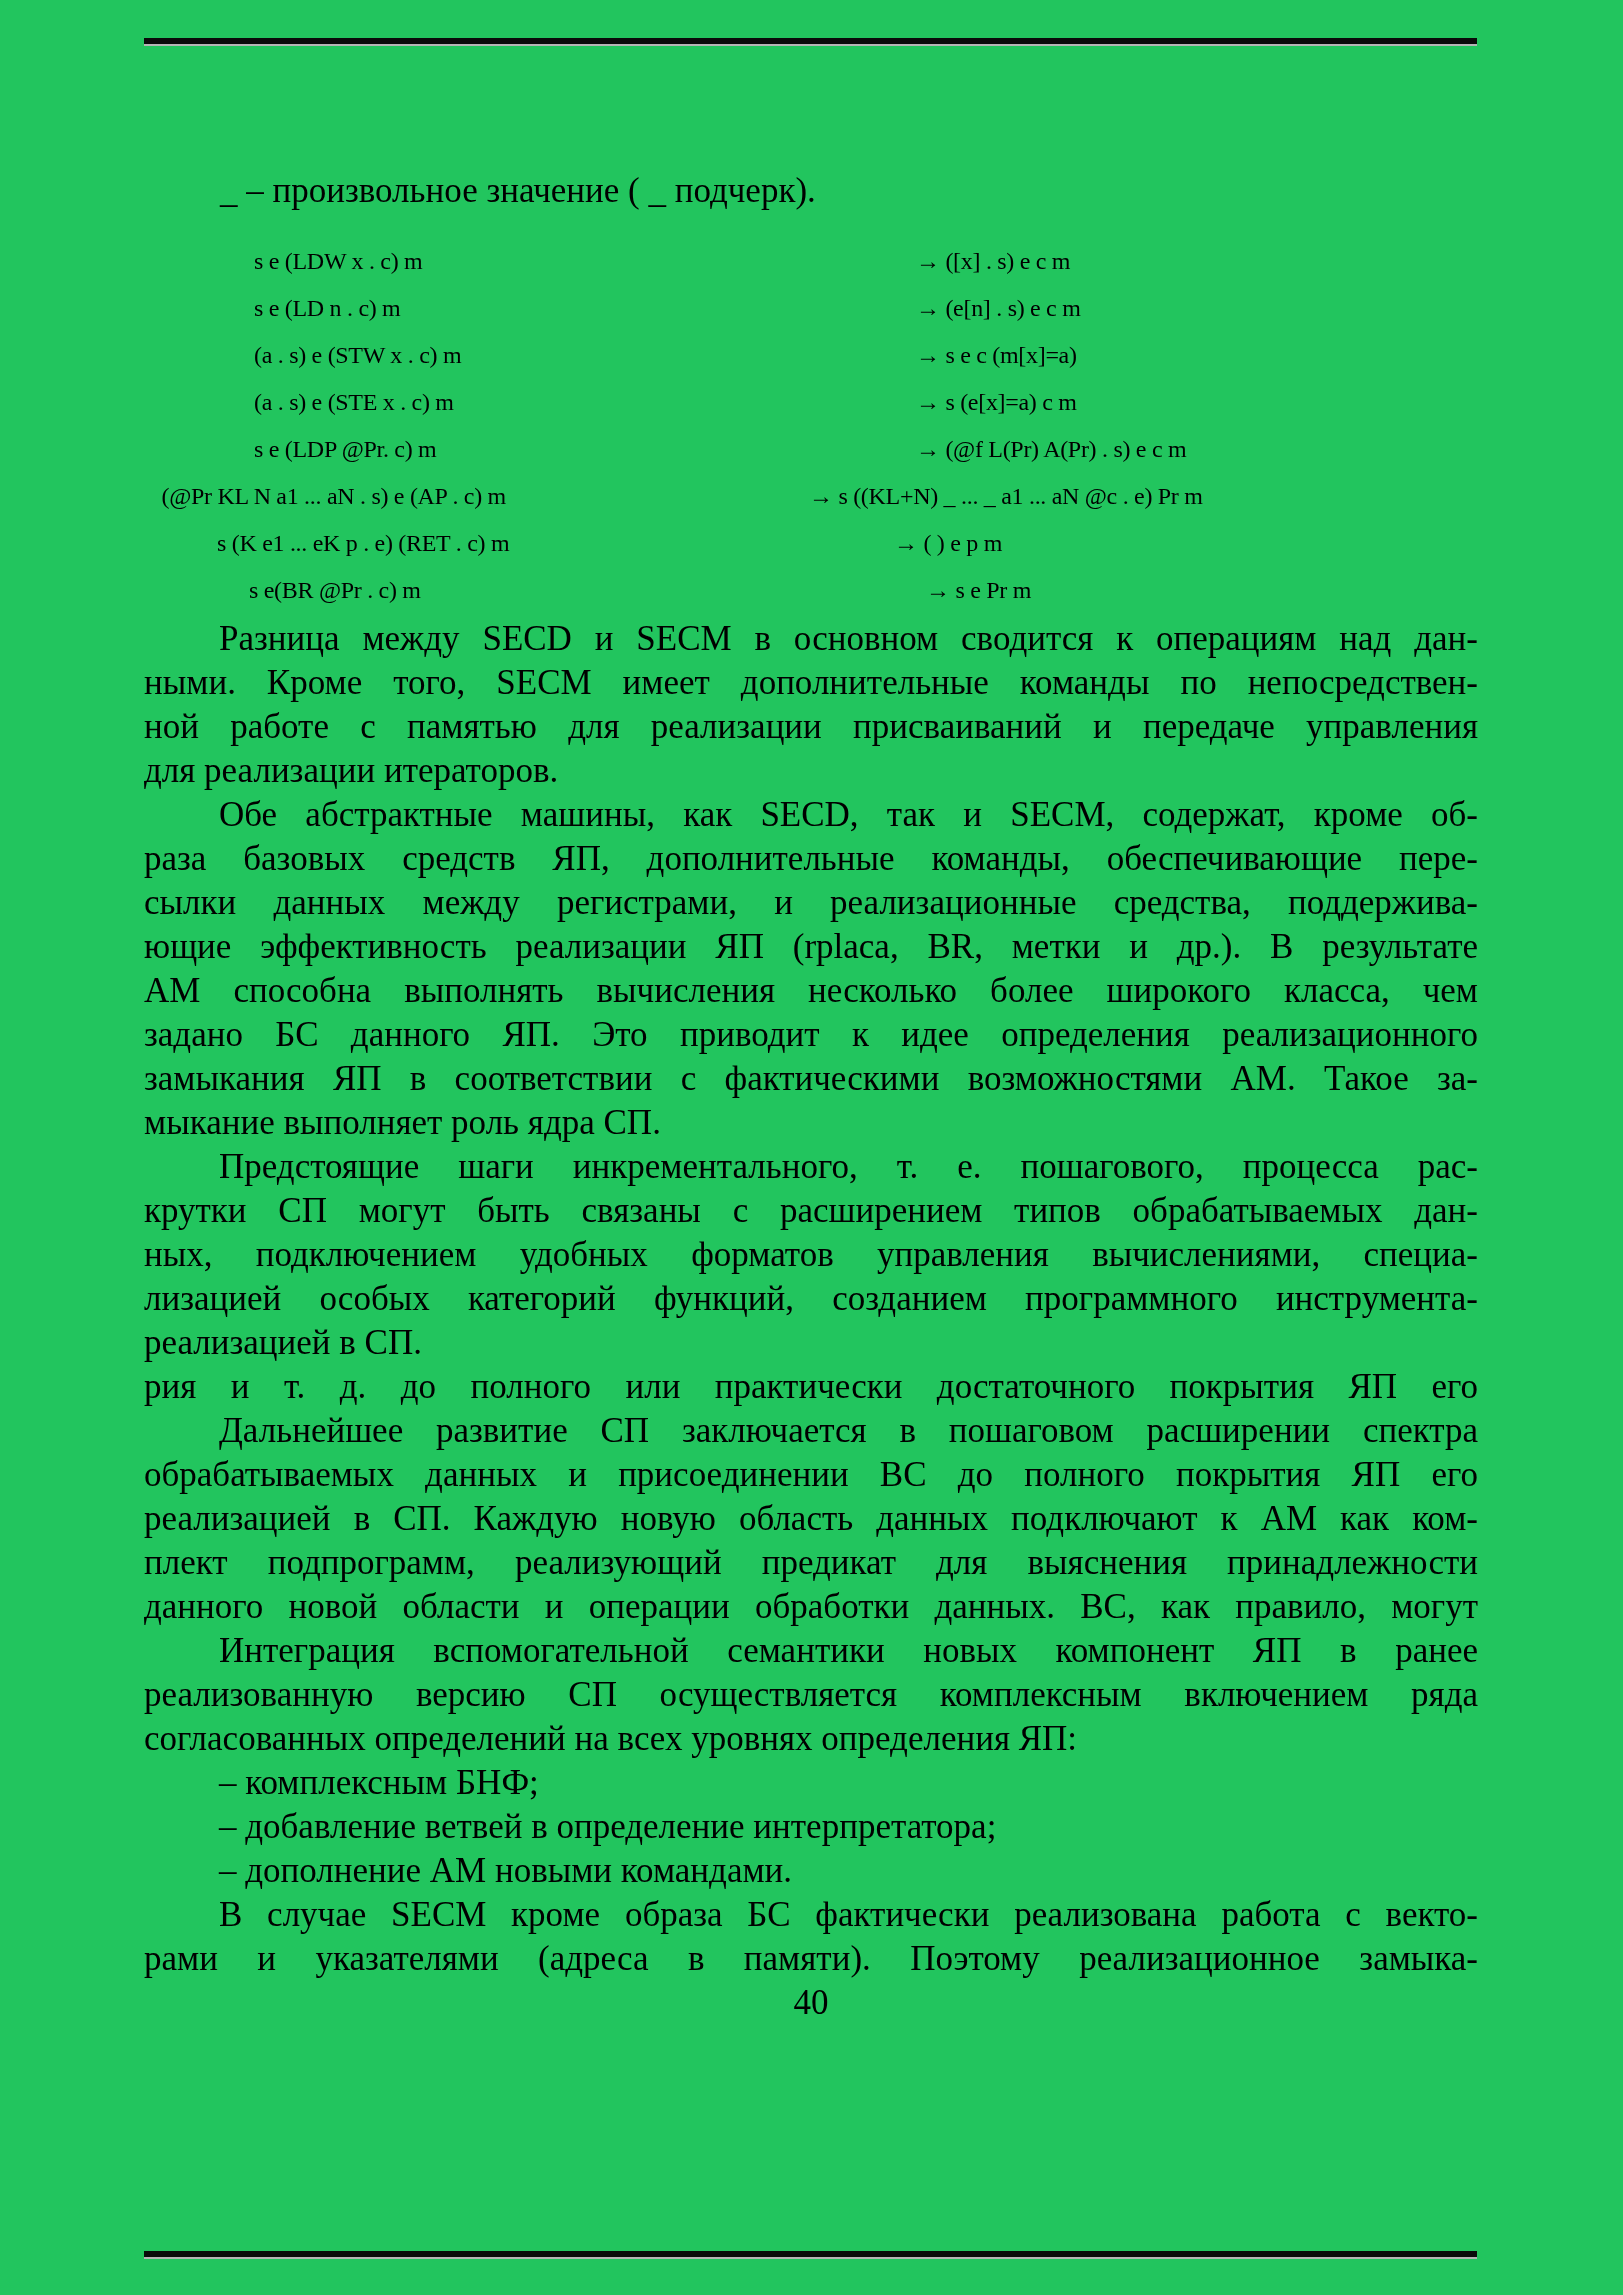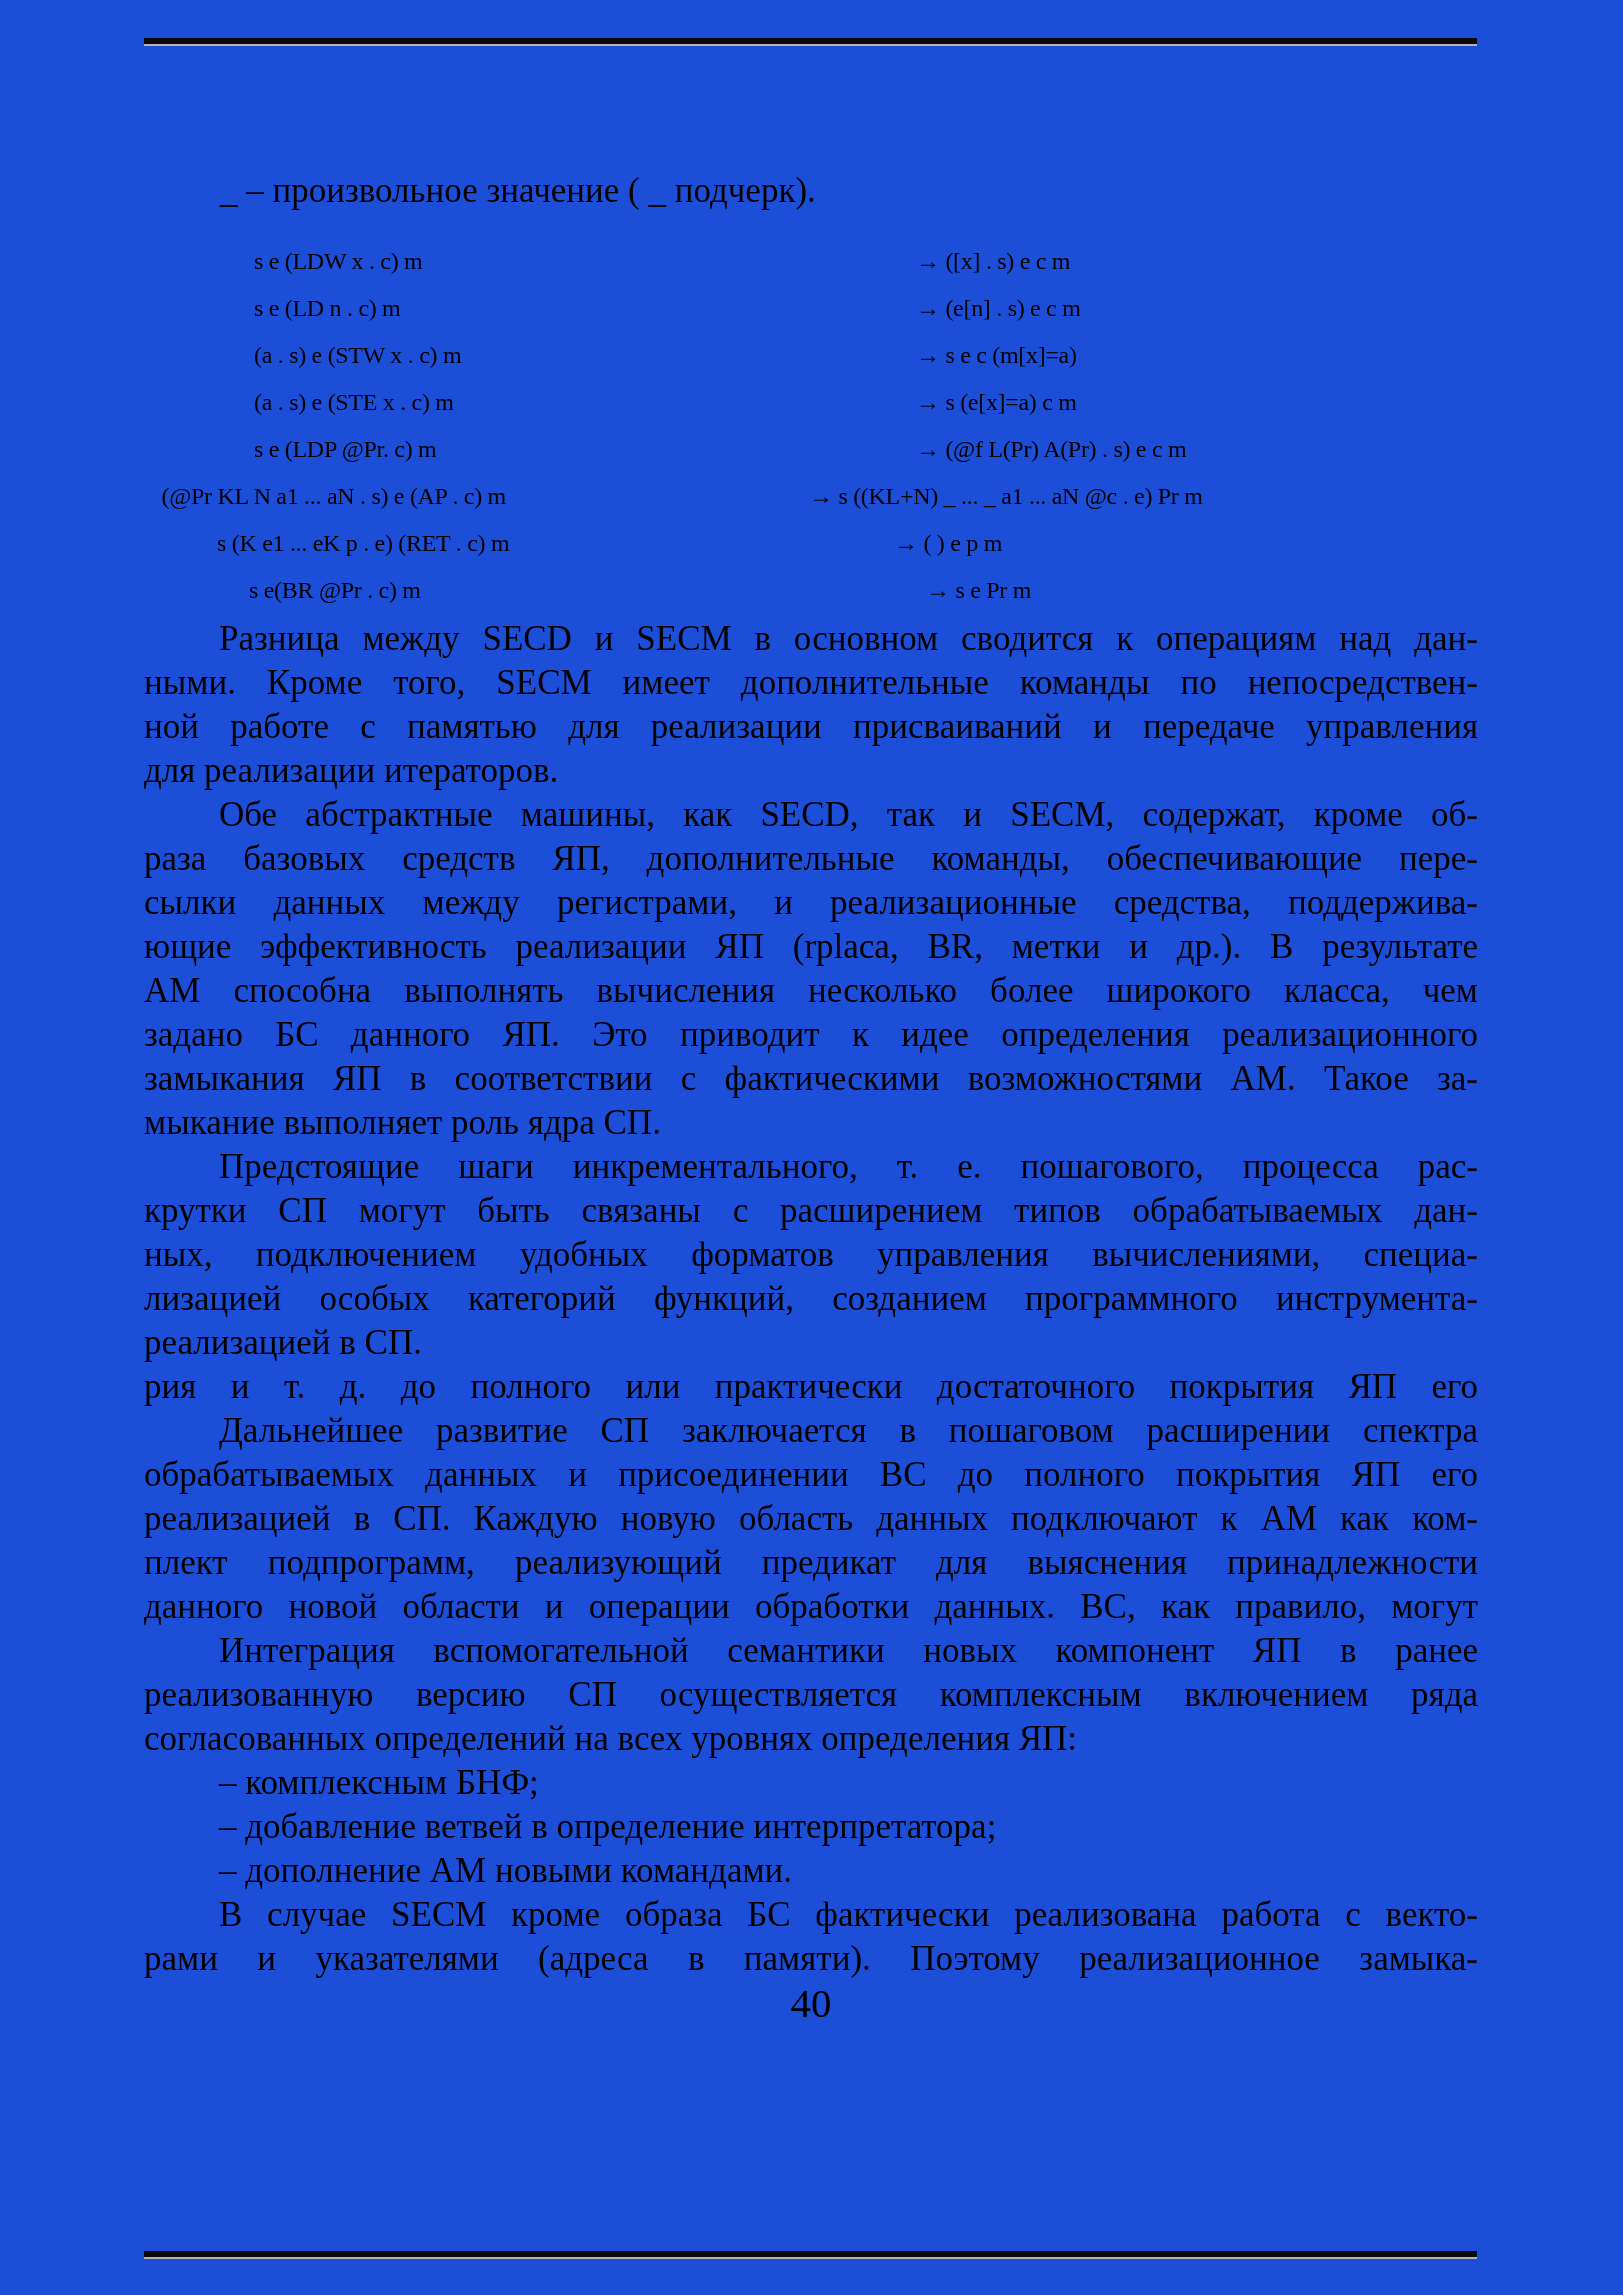--- a/index.html
+++ b/index.html
@@ -1,19 +1,19 @@
 <!DOCTYPE html>
 <html style="font-size:10px"><head>
 <meta charset="utf-8">
 <style>
   html,body { margin:0; padding:0; background:#ffffff; }
   .page {
     position:relative;
     width:1623px; height:2295px;
-    background:#1d4ed8;
+    background:#22c55e;
     color:#000000;
     font-family:"Liberation Serif", serif;
     overflow:hidden;
   }
   .hrule {
     position:absolute;
     left:144px; width:1333px;
     height:5.6px; background:#0a0a0a;
     border-bottom:2.5px solid #b5b5b5;
   }
@@ -47,21 +47,21 @@
     position:absolute; left:144px; top:617px; width:1334px;
     font-size:35px; line-height:44px;
   }
   .bl { width:1334px; }
   .jl { text-align:justify; text-align-last:justify; }
   .ll { text-align:right; text-align-last:left; }
   .ind { text-indent:75px; }
 
   .pagenum {
     width:1334px; text-align:center; text-align-last:center;
-    font-size:41px; line-height:44px;
+    font-size:35px; line-height:44px;
   }
 </style>
 </head>
 <body>
 
 <div class="page">
 
   <div class="hrule top"></div>
 
   <div class="note">_ –  произвольное значение ( _ подчерк).</div>

